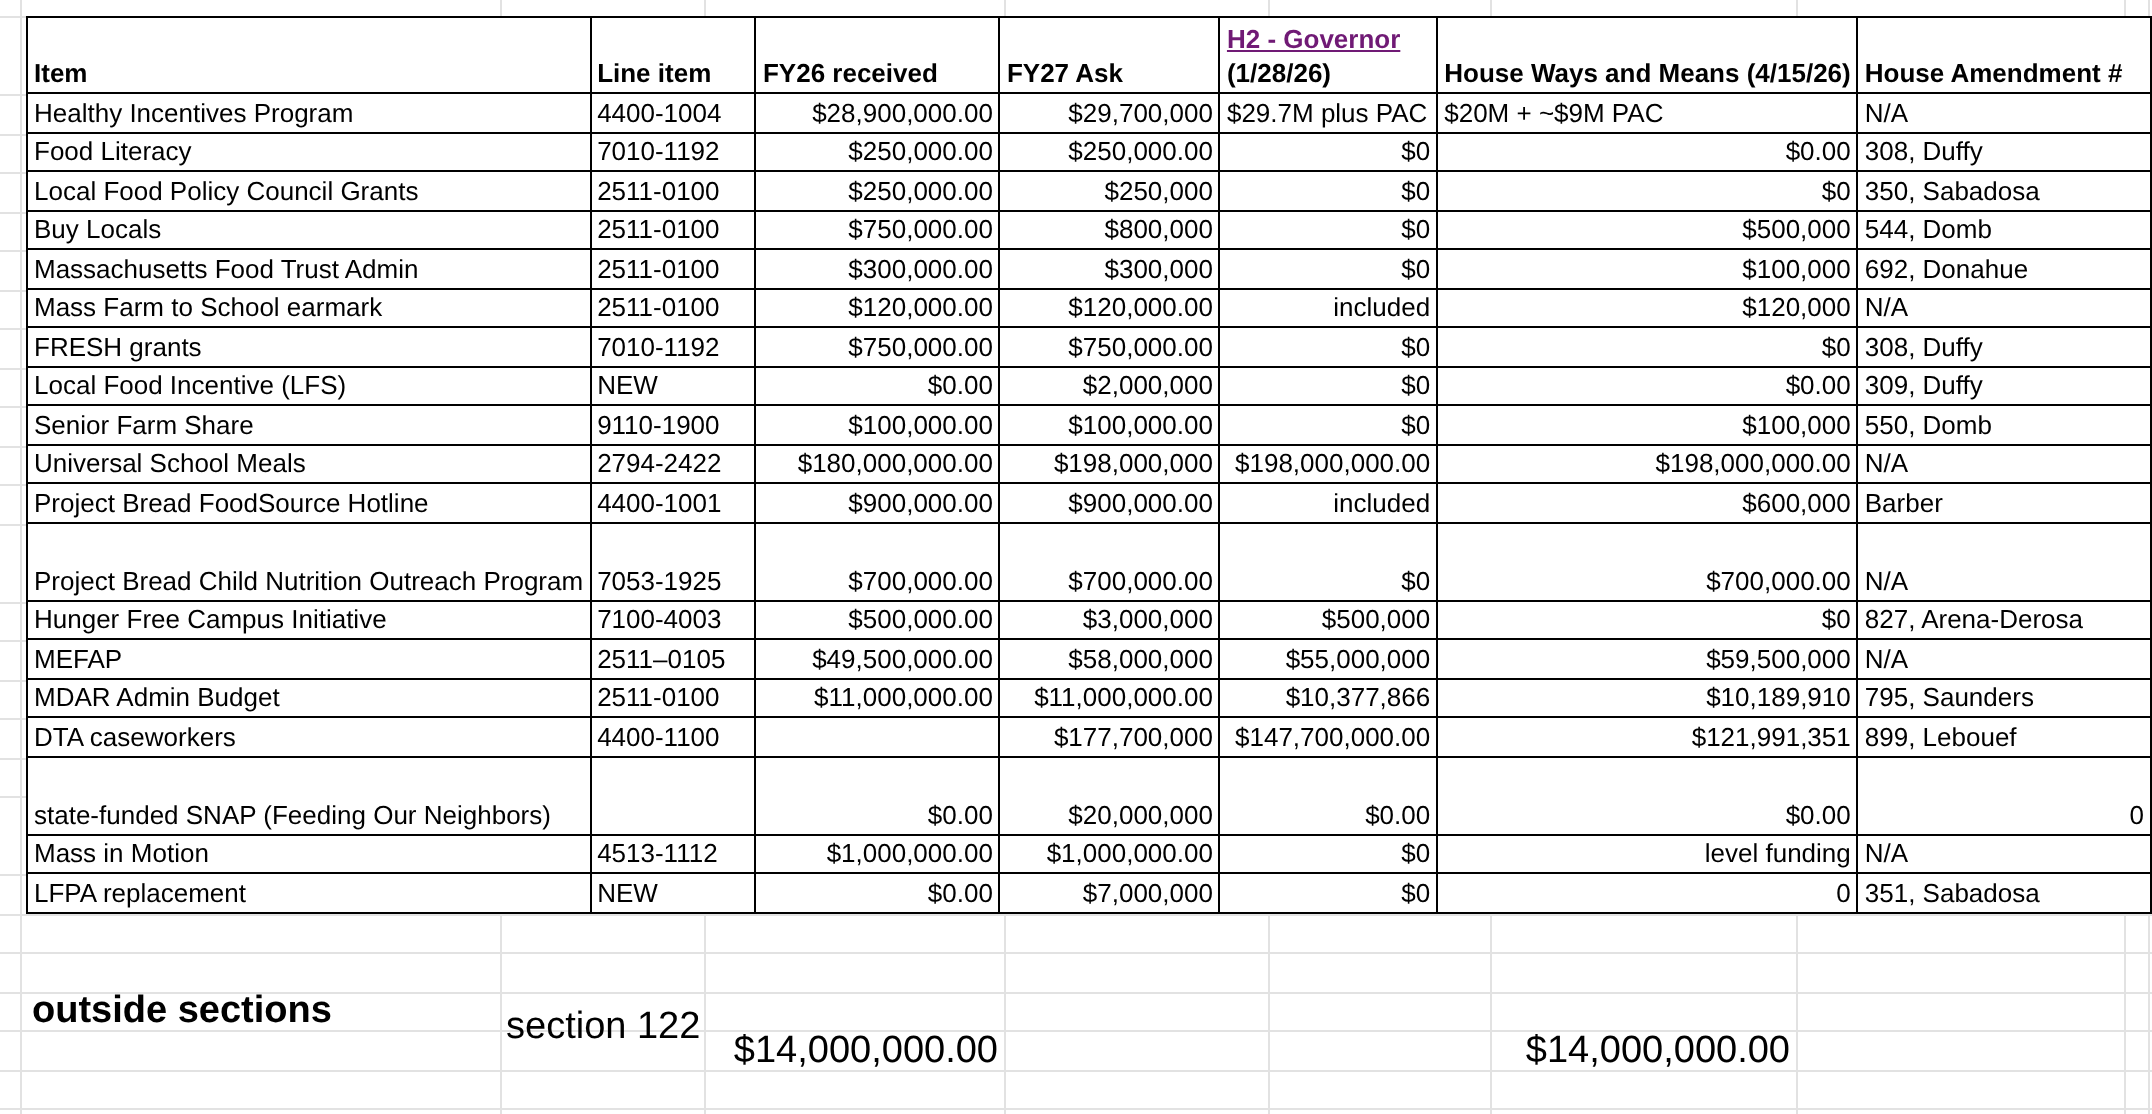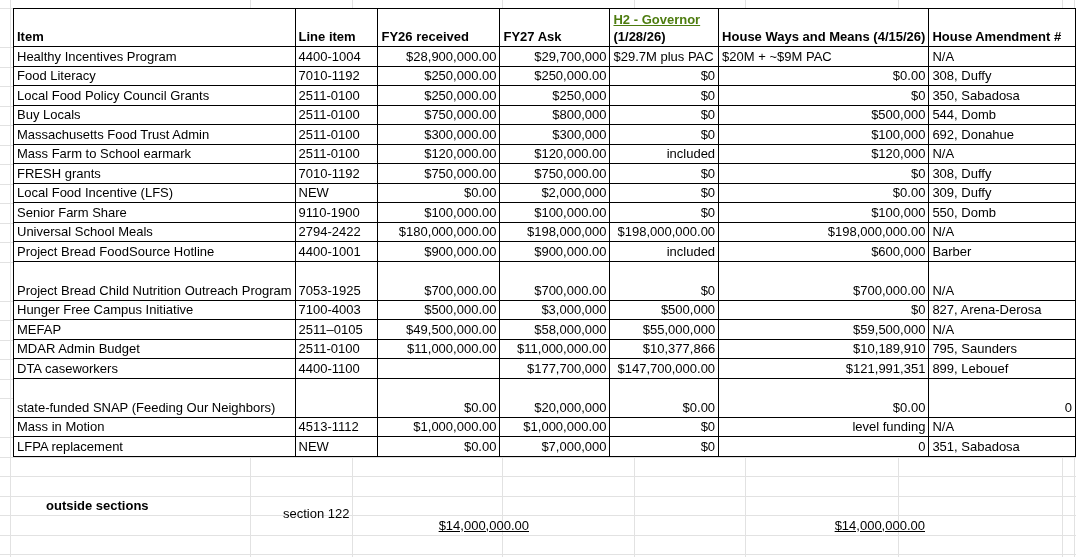--- a/index.html
+++ b/index.html
@@ -39,34 +39,33 @@
     vertical-align: bottom;
     overflow: hidden;
     white-space: nowrap;
     height: 19.5px;
   }
   table.budget thead th { height: 38px; font-weight: 700; text-align: left; }
   table.budget tr.tall td { height: 39px; }
   .al { text-align: left; }
   .ar { text-align: right; }
   .pre { white-space: pre-line; }
-  .link { display: block; color: #4d7c0f; font-weight: 700; text-decoration: underline; cursor: pointer; }
+  .link { display: block; color: #701a75; font-weight: 700; text-decoration: underline; cursor: pointer; }
   .blk  { display: block; color: #000; font-weight: 700; }
 
   
   .freecell {
     position: absolute; z-index: 1;
     display: flex; align-items: flex-end;
     height: 19.5px;
-    font-size: 13px; line-height: 17px; color: #000;
+    font-size: 19px; line-height: 17px; color: #000;
     padding-bottom: 1px; box-sizing: border-box;
     white-space: nowrap;
-    margin-left: 30px;
-  }
-  .freecell.ar { justify-content: flex-end; text-decoration: underline; }
+  }
+  .freecell.ar { justify-content: flex-end; }
   .bold { font-weight: 700; }
 </style>
 </head>
 <body>
 
 <div id="canvas">
 
   <div id="gridlines">
       <div class="gv" style="left: 10px;"></div>
       <div class="gv" style="left: 250px;"></div>

